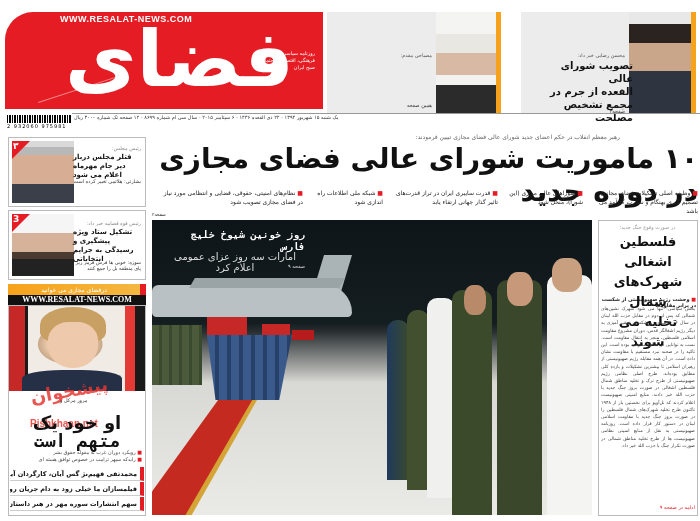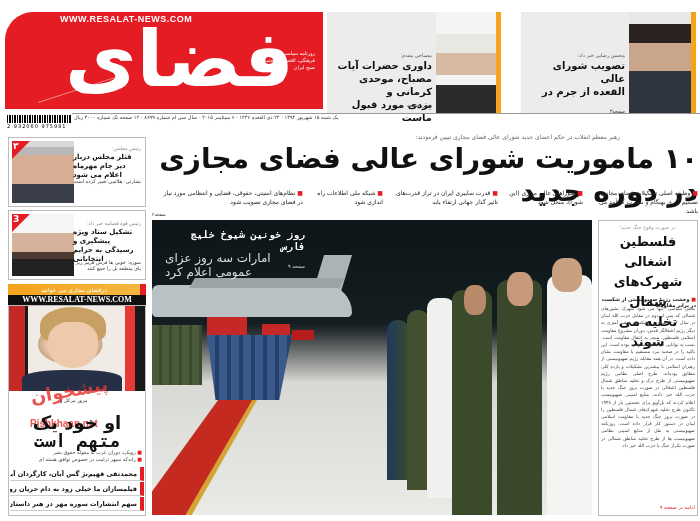--- a/index.html
+++ b/index.html
@@ -43,21 +43,21 @@
 .merkel-note{left:12px;width:130px;font-size:5px;color:#444;direction:rtl;text-align:right;line-height:7px;}
 .link-row{left:10px;width:134px;height:14px;border-right:4px solid #e51c23;border-bottom:1px solid #ccc;font-size:6.5px;font-weight:bold;color:#111;direction:rtl;text-align:right;line-height:14px;padding-right:3px;white-space:nowrap;overflow:hidden;}
 .main-photo{left:152px;top:220px;width:440px;height:295px;overflow:hidden;background:linear-gradient(180deg,#0d1518 0%,#141d20 35%,#2a3032 38%,#d8d8d4 55%,#eaeae6 100%);}
 .plane{left:0;top:65px;width:200px;height:32px;background:#b9c1c4;border-radius:14px 60px 10px 10px;}
 .plane-tail{left:160px;top:35px;width:40px;height:40px;background:#aab3b6;clip-path:polygon(30% 0,100% 0,70% 100%,0 100%);}
 .plane-wing{left:40px;top:58px;width:150px;height:10px;background:#9aa4a7;transform:skewX(-30deg);}
 .carpet{left:0;top:132px;width:210px;height:170px;background:#c42a1f;clip-path:polygon(48% 0,62% 0,15% 100%,0 100%,0 82%);}
 .carpet-border{left:0;top:132px;width:210px;height:170px;background:#d4a437;clip-path:polygon(61% 0,63% 0,17% 100%,14% 100%);}
 .guard{top:90px;width:22px;border-radius:10px 10px 0 0;}
 .photo-title{left:165px;top:229px;color:#fff;font-size:10px;font-weight:bold;direction:rtl;width:140px;text-align:right;font-family:Liberation Mono, monospace;}
-.photo-sub{left:165px;top:251px;color:#ddd;font-size:12px;direction:rtl;width:140px;text-align:left;}
+.photo-sub{left:165px;top:251px;color:#ddd;font-size:10px;direction:rtl;width:140px;text-align:center;}
 .photo-page{left:165px;top:263px;color:#ddd;font-size:5px;direction:rtl;width:140px;text-align:right;}
 .right-col{left:598px;top:220px;width:100px;height:296px;border:1px solid #bbb;}
 .rc-kicker{left:600px;top:224px;width:95px;font-size:5px;color:#999;direction:rtl;text-align:center;}
 .rc-title{left:600px;top:232px;width:96px;font-size:13px;font-weight:bold;color:#111;direction:rtl;text-align:center;line-height:20px;}
 .rc-lead{left:600px;top:296px;width:96px;font-size:5px;font-weight:bold;color:#111;direction:rtl;text-align:right;}
 .rc-lead .mk{color:#e51c23;}
 .rc-body{left:601px;top:305px;width:94px;height:200px;font-size:4.6px;color:#444;direction:rtl;text-align:justify;line-height:7.2px;overflow:hidden;}
 .rc-more{left:601px;top:504px;width:94px;font-size:5px;color:#e51c23;direction:rtl;text-align:right;}
 </style>
 </head>
@@ -70,34 +70,30 @@
   <div class="abs mast-tag">
     <div>روزنامه سیاسی</div>
     <div>فرهنگی، اقتصادی، اجتماعی</div>
     <div>صبح ایران</div>
   </div>
 </div>
 
 <div class="abs teaser" style="left:327px;width:174px;">
   <div class="photo" style="background:linear-gradient(180deg,#f4f4f2 0 22%,#e9e7e1 22% 40%,#d8b9a4 40% 62%,#f2f2f0 62% 72%,#2b2b2b 72%);"></div>
   <div class="kicker" style="right:64px;top:40px;">مصباحی مقدم:</div>
-  <div class="title" style="right:64px;top:47px;width:110px;">
-    <div>داوری حضرات آیات</div>
-    <div>مصباح، موحدی کرمانی و</div>
-    <div>یزدی مورد قبول ماست</div>
-  </div>
   <div class="page" style="right:64px;top:90px;">همین صفحه</div>
 </div>
 
 <div class="abs teaser" style="left:521px;width:175px;">
   <div class="photo" style="width:62px;background:linear-gradient(180deg,#e8e8e8 0 12%,#2a2320 12% 30%,#c9a58a 30% 58%,#2e3440 58%);"></div>
   <div class="kicker" style="right:66px;top:40px;">محسن رضایی خبر داد:</div>
-  <div class="title" style="right:66px;top:47px;width:100px;">
+  <div class="title" style="right:58px;top:47px;width:100px;">
     <div>تصویب شورای عالی</div>
     <div>القعده از جرم در</div>
+    <div>مجمع تشخیص مصلحت</div>
   </div>
   <div class="page" style="right:66px;top:96px;">صفحه۳</div>
 </div>
 
 <div class="abs barcode"></div>
 <div class="abs barcode-num">2 932060 975981</div>
 <div class="abs dateline">یک شنبه ۱۵ شهریور ۱۳۹۴ - ۲۲ ذی القعده ۱۴۳۶ - ۶ سپتامبر ۲۰۱۵ - سال سی ام شماره ۸۶۹۹ - ۱۲ صفحه تک شماره ۳۰۰۰ ریال</div>
 
 <div class="abs sub-head">رهبر معظم انقلاب در حکم اعضای جدید شورای عالی فضای مجازی تبیین فرمودند:</div>
 <div class="abs main-head">۱۰ ماموریت شورای عالی فضای مجازی در دوره جدید</div>

